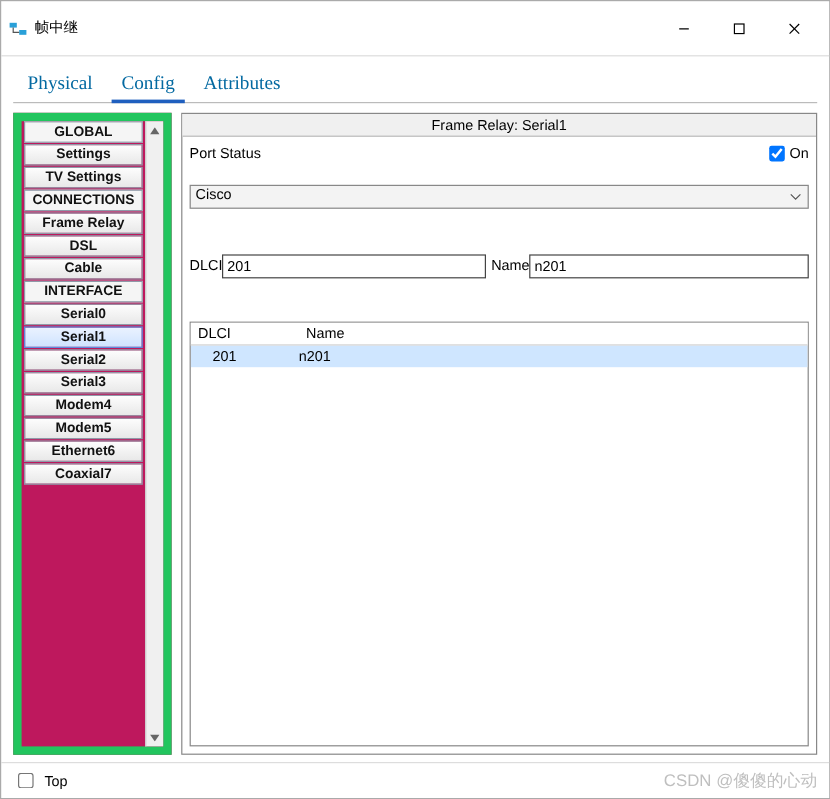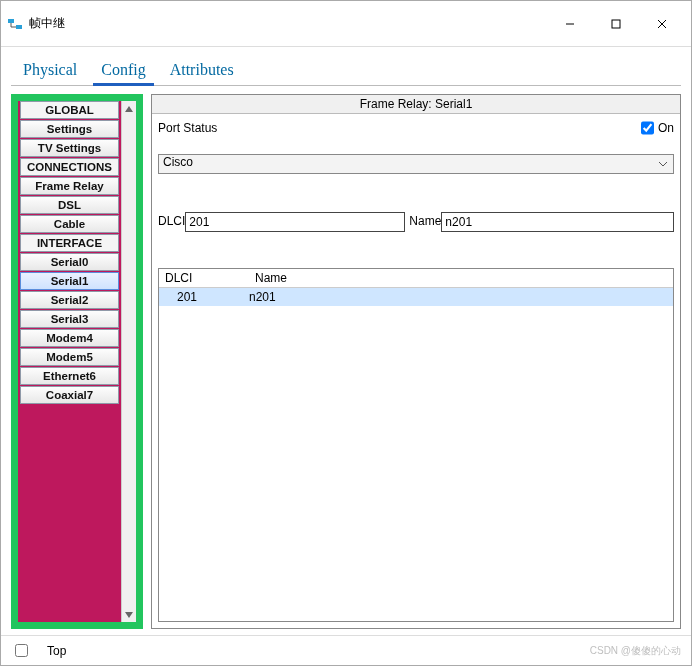--- a/index.html
+++ b/index.html
@@ -106,22 +106,22 @@
   .tablewrap { margin-top:4px; flex:1; border:1px solid #888; display:flex; flex-direction:column; min-height:0;}
   .thead { display:flex; background:#fff; border-bottom:1px solid #ccc; font-size:12px; }
   .thead .th { padding:2px 6px; }
   .th-dlci { width:90px; }
   .th-name { flex:1; }
   .tbody { flex:1; overflow:auto; }
   .trow { display:flex; height:18px; align-items:center; font-size:12px; }
   .trow.sel { background:#cfe6ff; }
   .td-dlci { width:90px; padding-left:18px; }
   .td-name { flex:1; }
-  .footer { height:30px; display:flex; align-items:center; padding:0 10px; gap:16px; border-top:1px solid #ddd;}
-  .footer .watermark { margin-left:auto; color:#bfbfbf; font-size:10px; }
+  .footer { height:30px; display:flex; align-items:center; padding:0 10px; gap:6px; border-top:1px solid #ddd;}
+  .footer .watermark { margin-left:auto; color:#bfbfbf; font-size:14px; }
 </style>
 </head>
 <body>
 
 <div class="window">
 
   <div class="titlebar">
     <span class="icon">
       <svg width="16" height="16" viewBox="0 0 16 16">
         <rect x="1" y="3" width="6" height="4" fill="#2aa0d8"></rect>

